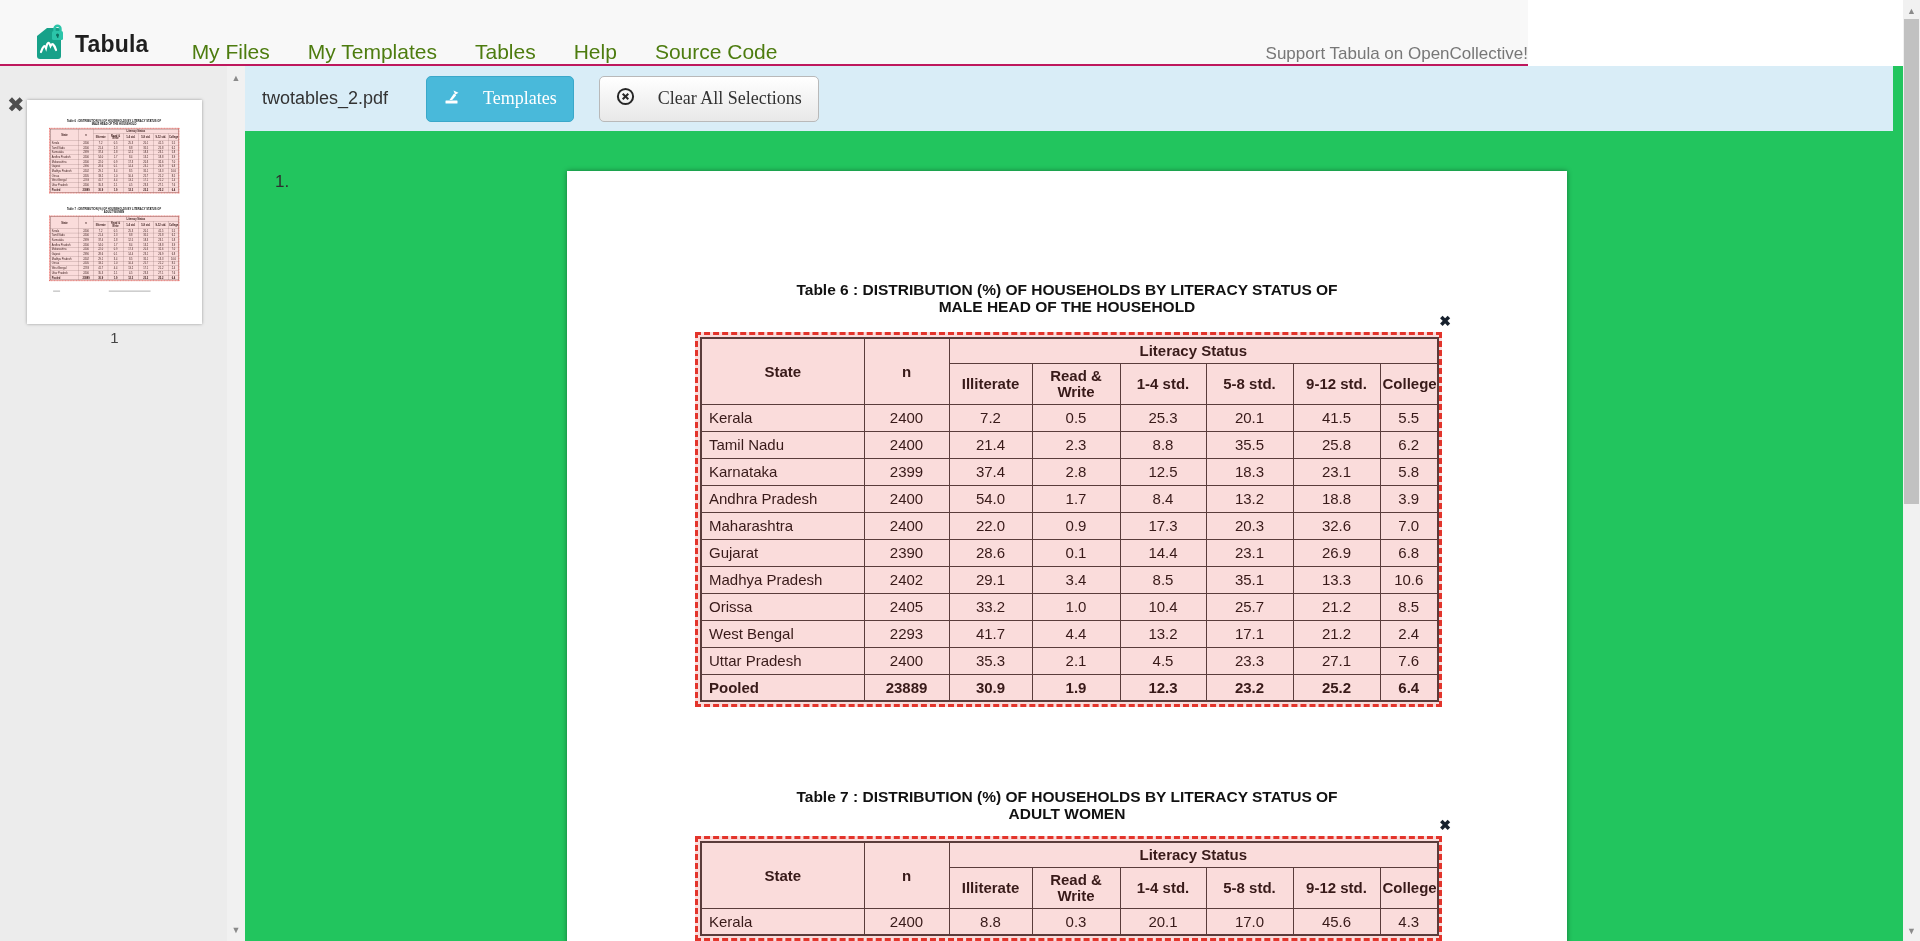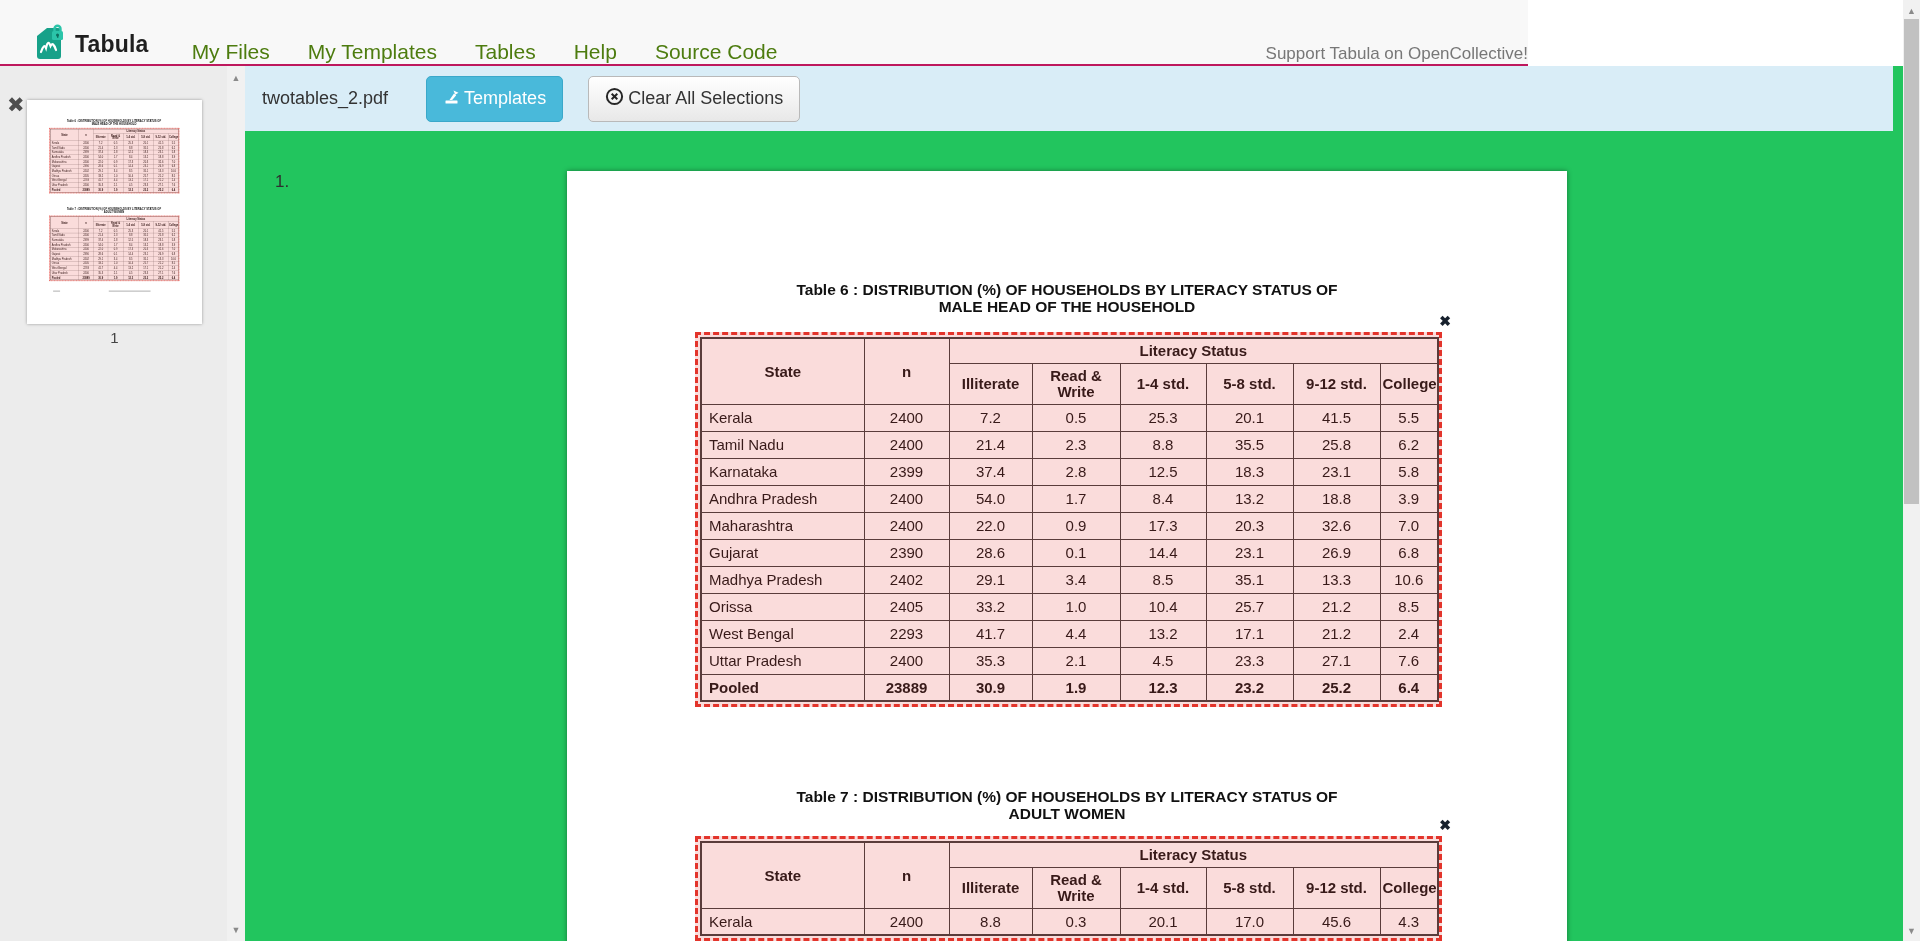--- a/index.html
+++ b/index.html
@@ -30,21 +30,21 @@
            box-shadow:0 0 3px rgba(0,0,0,.35); cursor:pointer; }
   .thumb-label { position:absolute; left:27px; top:263px; width:175px; text-align:center; font-size:15px; color:#444; }
   .thumb .page { transform:scale(0.174); transform-origin:0 0; left:0; top:0; box-shadow:none; }
 
   
   .main { position:absolute; left:245px; top:66px; right:17px; bottom:0; background:#22c55e; overflow:hidden; }
   .toolbar { position:absolute; left:0; top:0; right:10px; height:65px; background:#d9edf7;
              display:flex; align-items:center; padding-left:17px; z-index:20; }
   .filename { font-size:18px; color:#333; }
   .btn { height:46px; border-radius:5px; font-size:18px; display:inline-flex; align-items:center;
-         gap:4px; padding:0 16px; cursor:pointer; white-space:nowrap; }
+         gap:23px; padding:0 16px; cursor:pointer; white-space:nowrap;font-family:Liberation Serif, serif; }
   .btn-templates { margin-left:38px; background:#49b9da; color:#fff; border:1px solid #3aa8ca; }
   .btn-clear { margin-left:25px; background:linear-gradient(#ffffff,#e8e8e8); border:1px solid #b9b9b9; color:#333;justify-content:flex-end; }
   .btn-auto { margin-left:27px; background:#e2e2e2; color:#8f8f8f; border:1px solid #d2d2d2; cursor:default; }
   .btn-export { margin-left:auto; margin-right:40px; background:#5cb85c; border:1px solid #4cae4c; color:#fff; }
   .page-marker { position:absolute; left:30px; top:106px; color:#2f2f2f; font-size:17px; }
 
   
   .page { position:absolute; width:1000px; height:1294px; background:#fff; box-shadow:0 0 5px rgba(0,0,0,.4); }
   .main > .page { left:322px; top:105px; }
   .page-title { position:absolute; left:0; right:0; text-align:center; font-weight:bold;

